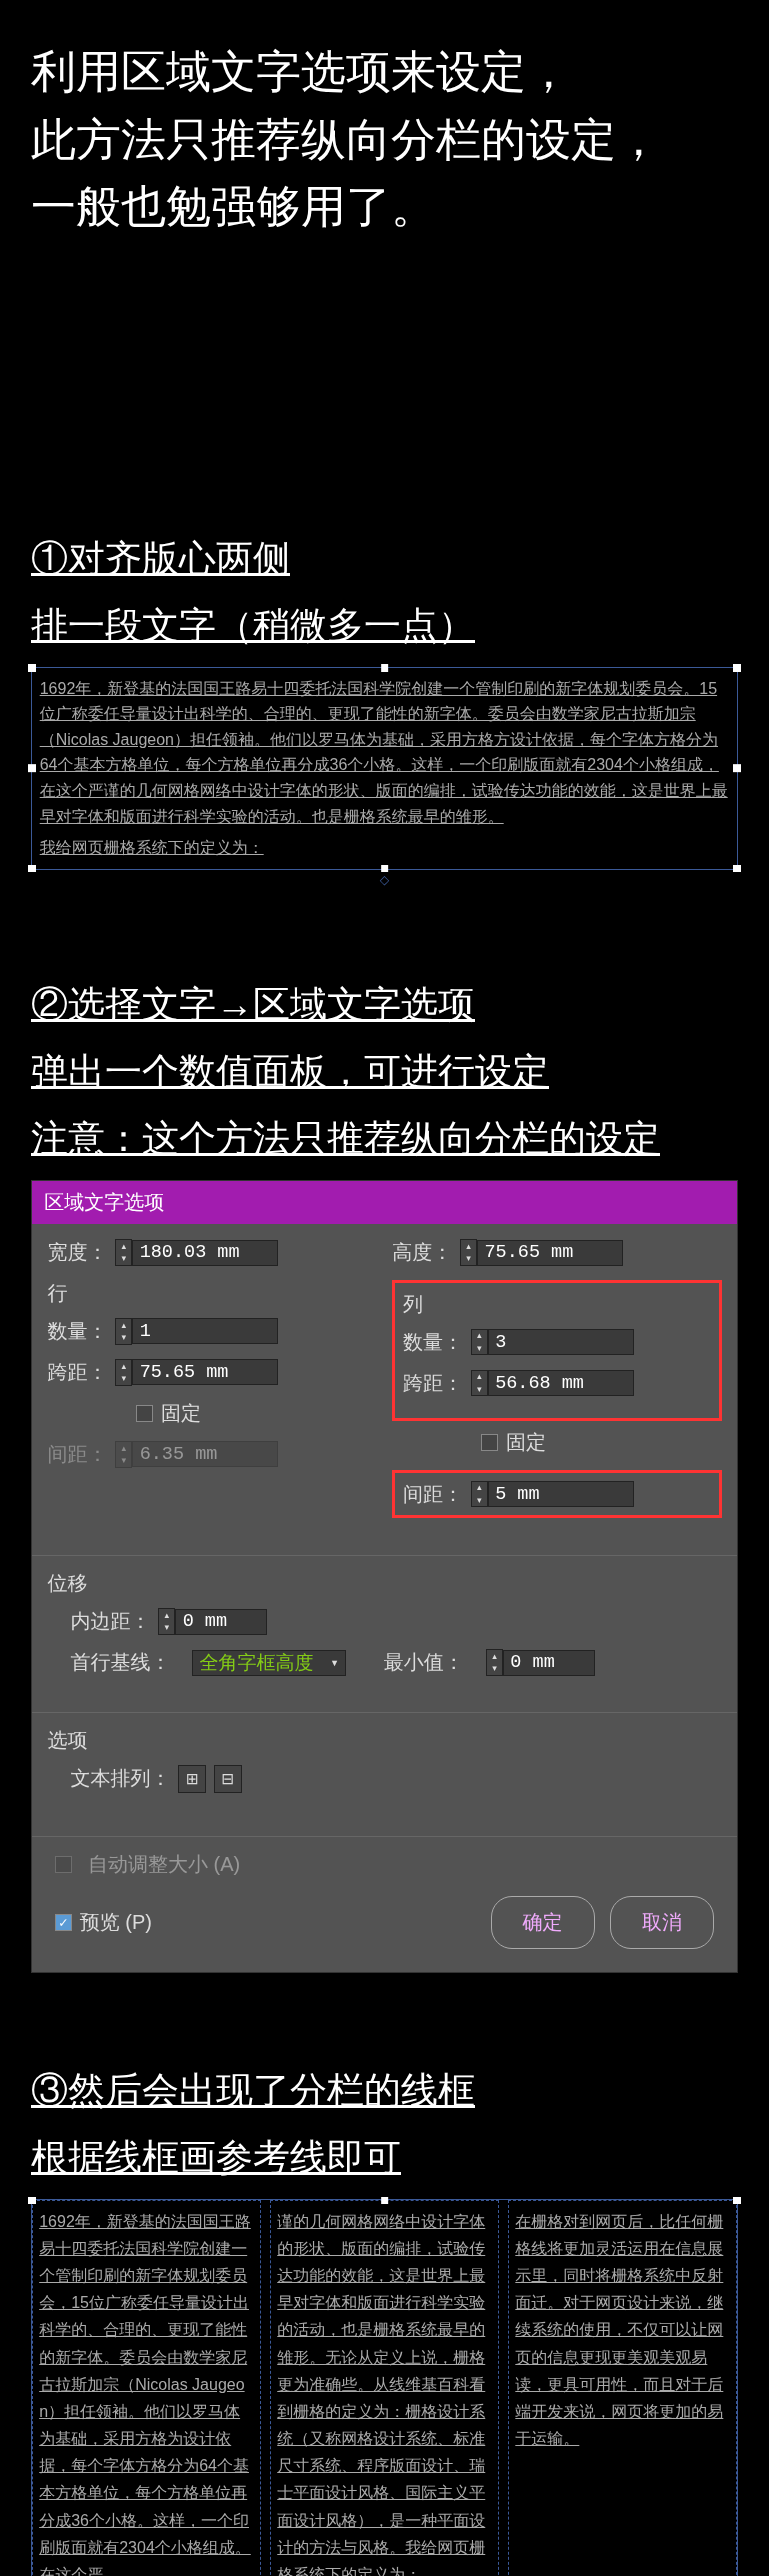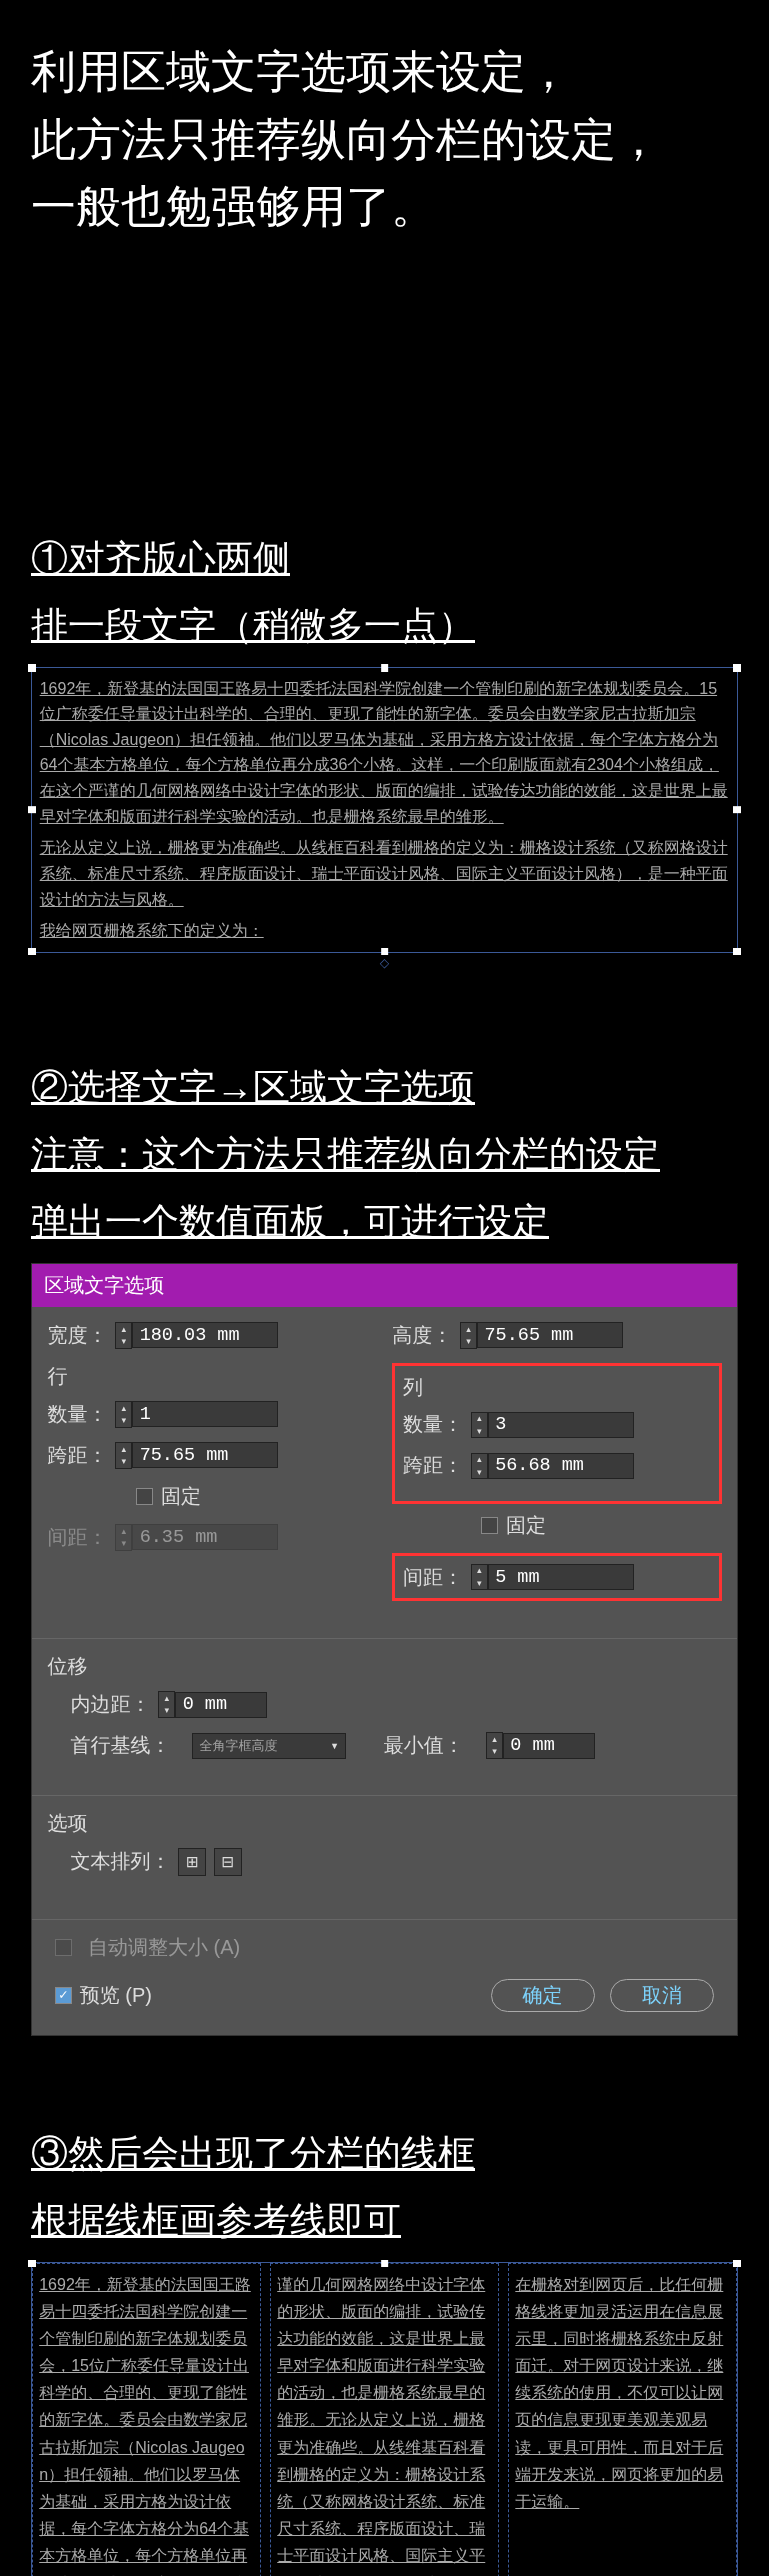--- a/index.html
+++ b/index.html
@@ -33,27 +33,27 @@
 .stepper-btns { display: flex; flex-direction: column; background: #444; border: 0.8px solid #222; }
 .stepper-btn { width: 15.4px; height: 12.3px; display: flex; align-items: center; justify-content: center; font-size: 7.7px; color: #ddd; cursor: pointer; }
 .stepper-input { background: #3a3a3a; border: 0.8px solid #222; color: #fff; font-family: "Courier New", monospace; font-size: 18.5px; padding: 3.1px 6.2px; width: 146px; height: 26px; }
 .checkbox-row { display: flex; align-items: center; margin-left: 69px; margin-bottom: 14px; gap: 7.7px; padding-left: 20px; }
 .checkbox { width: 17px; height: 17px; border: 0.8px solid #888; background: #444; }
 .checkbox.checked { background: #5b9bd5; display: flex; align-items: center; justify-content: center; color: #fff; font-size: 12.3px; }
 .checkbox-label { font-size: 20px; color: #ddd; }
 .disabled { opacity: 0.4; }
 .red-box { border: 3.1px solid #ff3333; padding: 7.7px; margin-bottom: 7.7px; }
 .select-wrap { display: flex; align-items: center; background: #3a3a3a; border: 0.8px solid #222; padding: 3.1px 6.2px; height: 26px; }
-.select-text { color: #a3a3a3; font-size: 13px; flex: 1; }
+.select-text { color: #84cc16; font-size: 19px; flex: 1; }
 .select-arrow { color: #ddd; font-size: 9.2px; }
 .divider-line { border: 0; border-top: 0.8px solid #666; margin: 14px 0; }
 .dialog-bottom { padding: 0 23px 23px; }
 .bottom-row { display: flex; justify-content: space-between; align-items: center; }
 .dialog-buttons { display: flex; gap: 15.4px; }
-.dialog-btn { background: #535353; border: 0.8px solid #aaa; border-radius: 21px; padding: 2px 31px; font-size: 20px; color: #7dd3fc; cursor: pointer; }
+.dialog-btn { background: #535353; border: 0.8px solid #aaa; border-radius: 21px; padding: 12px 31px; font-size: 20px; color: #f0abfc; cursor: pointer; }
 .icon-btn { width: 28px; height: 28px; background: #444; border: 0.8px solid #222; display: flex; align-items: center; justify-content: center; color: #ddd; font-size: 15.4px; cursor: pointer; }
 .columns-frame { display: flex; gap: 9.2px; border: 1.5px solid #3b5998; position: relative; margin-top: 15.4px; }
 .column { flex: 1; border: 0.8px dashed #3b5998; padding: 6.2px; }
 .column .body-text { font-size: 16px; color: #aaa; line-height: 1.7; text-decoration: underline; word-break: break-all; }
 .auto-resize-row { display: flex; align-items: center; gap: 16px; margin-bottom: 18px; opacity: 0.5; }
 .offset-section { padding: 0 15.4px 7.7px; }
 .option-section { padding: 0 15.4px 15.4px; }
 </style>
 </head>
 <body>
@@ -61,38 +61,37 @@
 <div class="container">
   <div class="main-intro" style="white-space: pre-line;">利用区域文字选项来设定，
 此方法只推荐纵向分栏的设定，
 一般也勉强够用了。</div>
 
   <div class="section-block">
     <div class="section-title">①对齐版心两侧</div>
     <div class="section-title">排一段文字（稍微多一点）</div>
     <div class="text-frame-single">
       <div class="body-text">1692年，新登基的法国国王路易十四委托法国科学院创建一个管制印刷的新字体规划委员会。15位广称委任导量设计出科学的、合理的、更现了能性的新字体。委员会由数学家尼古拉斯加宗（Nicolas Jaugeon）担任领袖。他们以罗马体为基础，采用方格方设计依据，每个字体方格分为64个基本方格单位，每个方格单位再分成36个小格。这样，一个印刷版面就有2304个小格组成，在这个严谨的几何网格网络中设计字体的形状、版面的编排，试验传达功能的效能，这是世界上最早对字体和版面进行科学实验的活动。也是栅格系统最早的雏形。</div>
-      <div class="body-text" style="margin-top:6.2px;">无论从定义上说，栅格更为准确些。从线框百科看到栅格的定义为：栅格设计系统（又称网格设计系统、标准尺寸系统、程序版面设计、瑞士平面设计风格、国际主义平面设计风格），是一种平面设计的方法与风格。</div>
       <div class="body-text" style="margin-top:6.2px;">我给网页栅格系统下的定义为：</div>
       <div class="handle tl"></div>
       <div class="handle tr"></div>
       <div class="handle bl"></div>
       <div class="handle br"></div>
       <div class="handle ml"></div>
       <div class="handle mr"></div>
       <div class="handle mt"></div>
       <div class="handle mb"></div>
     </div>
     <div style="text-align:center;color:#3b5998;font-size:12.3px;margin-top:3.1px;">◇</div>
   </div>
 
   <div class="section-block">
     <div class="section-title">②选择文字→区域文字选项</div>
+    <div class="section-title">弹出一个数值面板，可进行设定</div>
     <div class="section-title">注意：这个方法只推荐纵向分栏的设定</div>
-    <div class="section-title">弹出一个数值面板，可进行设定</div>
 
     <div class="dialog">
       <div class="dialog-title-bar">区域文字选项</div>
       <div class="dialog-body">
         <div class="dialog-left">
           <div class="field-row">
             <span class="field-label">宽度：</span>
             <div class="stepper">
               <div class="stepper-btns">
                   <div class="stepper-btn">▲</div>

